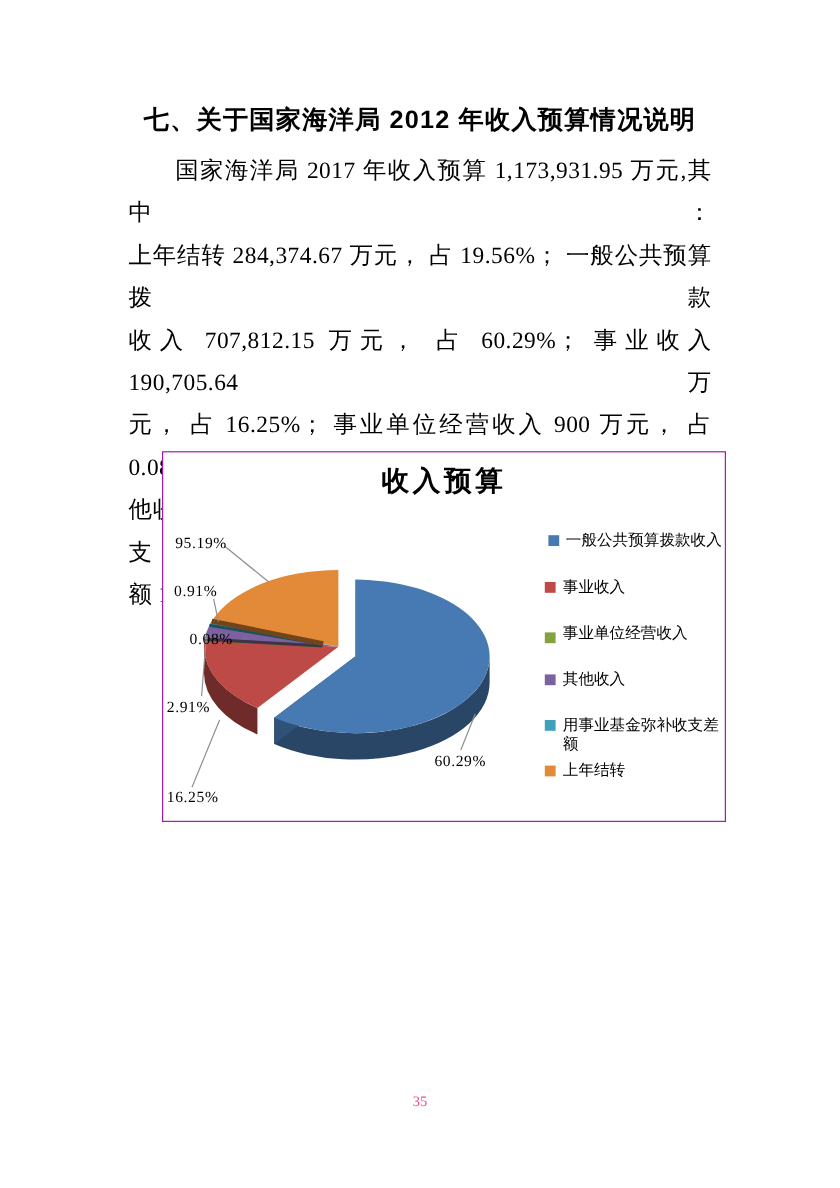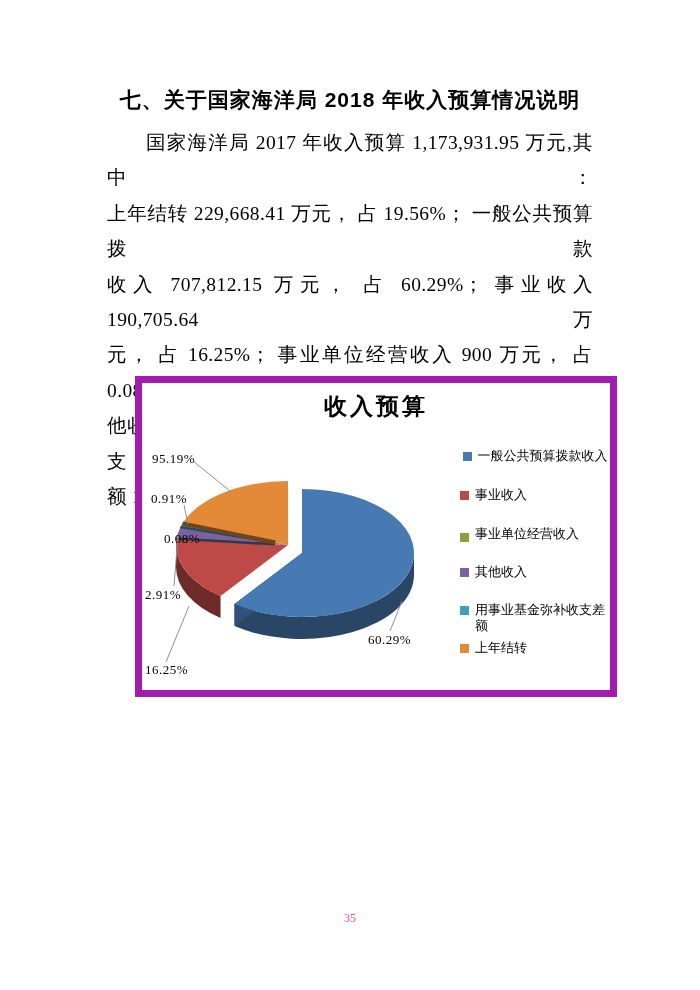--- a/index.html
+++ b/index.html
@@ -14,21 +14,21 @@
   }
   .para{position:absolute;left:107px;top:125px;width:486px;}
   .pline{
     font-size:19.5px;line-height:35.4px;white-space:normal;
     text-align:justify;text-align-last:justify;letter-spacing:0.4px;
   }
   .pline.first{text-indent:39px;}
   .pline.last{text-align:left;text-align-last:left;}
   .chart-frame{
     position:absolute;left:135px;top:376px;width:468px;height:307px;
-    border:7px solid #a21caf;background:#ffffff;box-sizing:content-box;
+    border:1px solid #a21caf;background:#ffffff;box-sizing:content-box;
   }
   .chart-title{
     position:absolute;top:8px;left:0;width:100%;text-align:center;
     font-size:23px;font-weight:bold;letter-spacing:3px;
   }
   #pie-svg{position:absolute;left:0;top:0;width:468px;height:307px;}
   .plabel{
     position:absolute;font-size:13px;letter-spacing:0.5px;white-space:nowrap;
     font-family:"Liberation Serif","DejaVu Serif",serif;
   }
@@ -47,25 +47,25 @@
   .pageno{
     position:absolute;top:911px;left:0;width:700px;text-align:center;
     font-size:12px;color:#ec4899;
   }
 </style>
 </head>
 <body>
 
 <div class="page">
 
-  <h1 class="heading">七、关于国家海洋局 2018 年收入预算情况说明</h1>
+  <h1 class="heading">七、关于国家海洋局 2012 年收入预算情况说明</h1>
 
   <div class="para">
     <div class="pline first">国家海洋局 2017 年收入预算 1,173,931.95 万元,其中：</div>
-    <div class="pline">上年结转 229,668.41 万元， 占 19.56%； 一般公共预算拨款</div>
+    <div class="pline">上年结转 284,374.67 万元， 占 19.56%； 一般公共预算拨款</div>
     <div class="pline">收入 707,812.15 万元， 占 60.29%； 事业收入 190,705.64 万</div>
     <div class="pline">元， 占 16.25%； 事业单位经营收入 900 万元， 占 0.08%； 其</div>
     <div class="pline">他收入 34,107.05 万元， 占 2.91%； 用事业基金弥补收支差</div>
     <div class="pline last">额 10,738.7 万元， 占 0.91%。</div>
   </div>
 
   <div class="chart-frame">
     <svg id="pie-svg" viewBox="0 0 468 307" xmlns="http://www.w3.org/2000/svg">
         <g>
           <path d="M 272.00 170.00 A 112 64 0 0 1 92.53 221.08 l 0 22 A 112 64 0 0 0 272.00 192.00 Z" fill="rgb(41,70,103)"></path>

